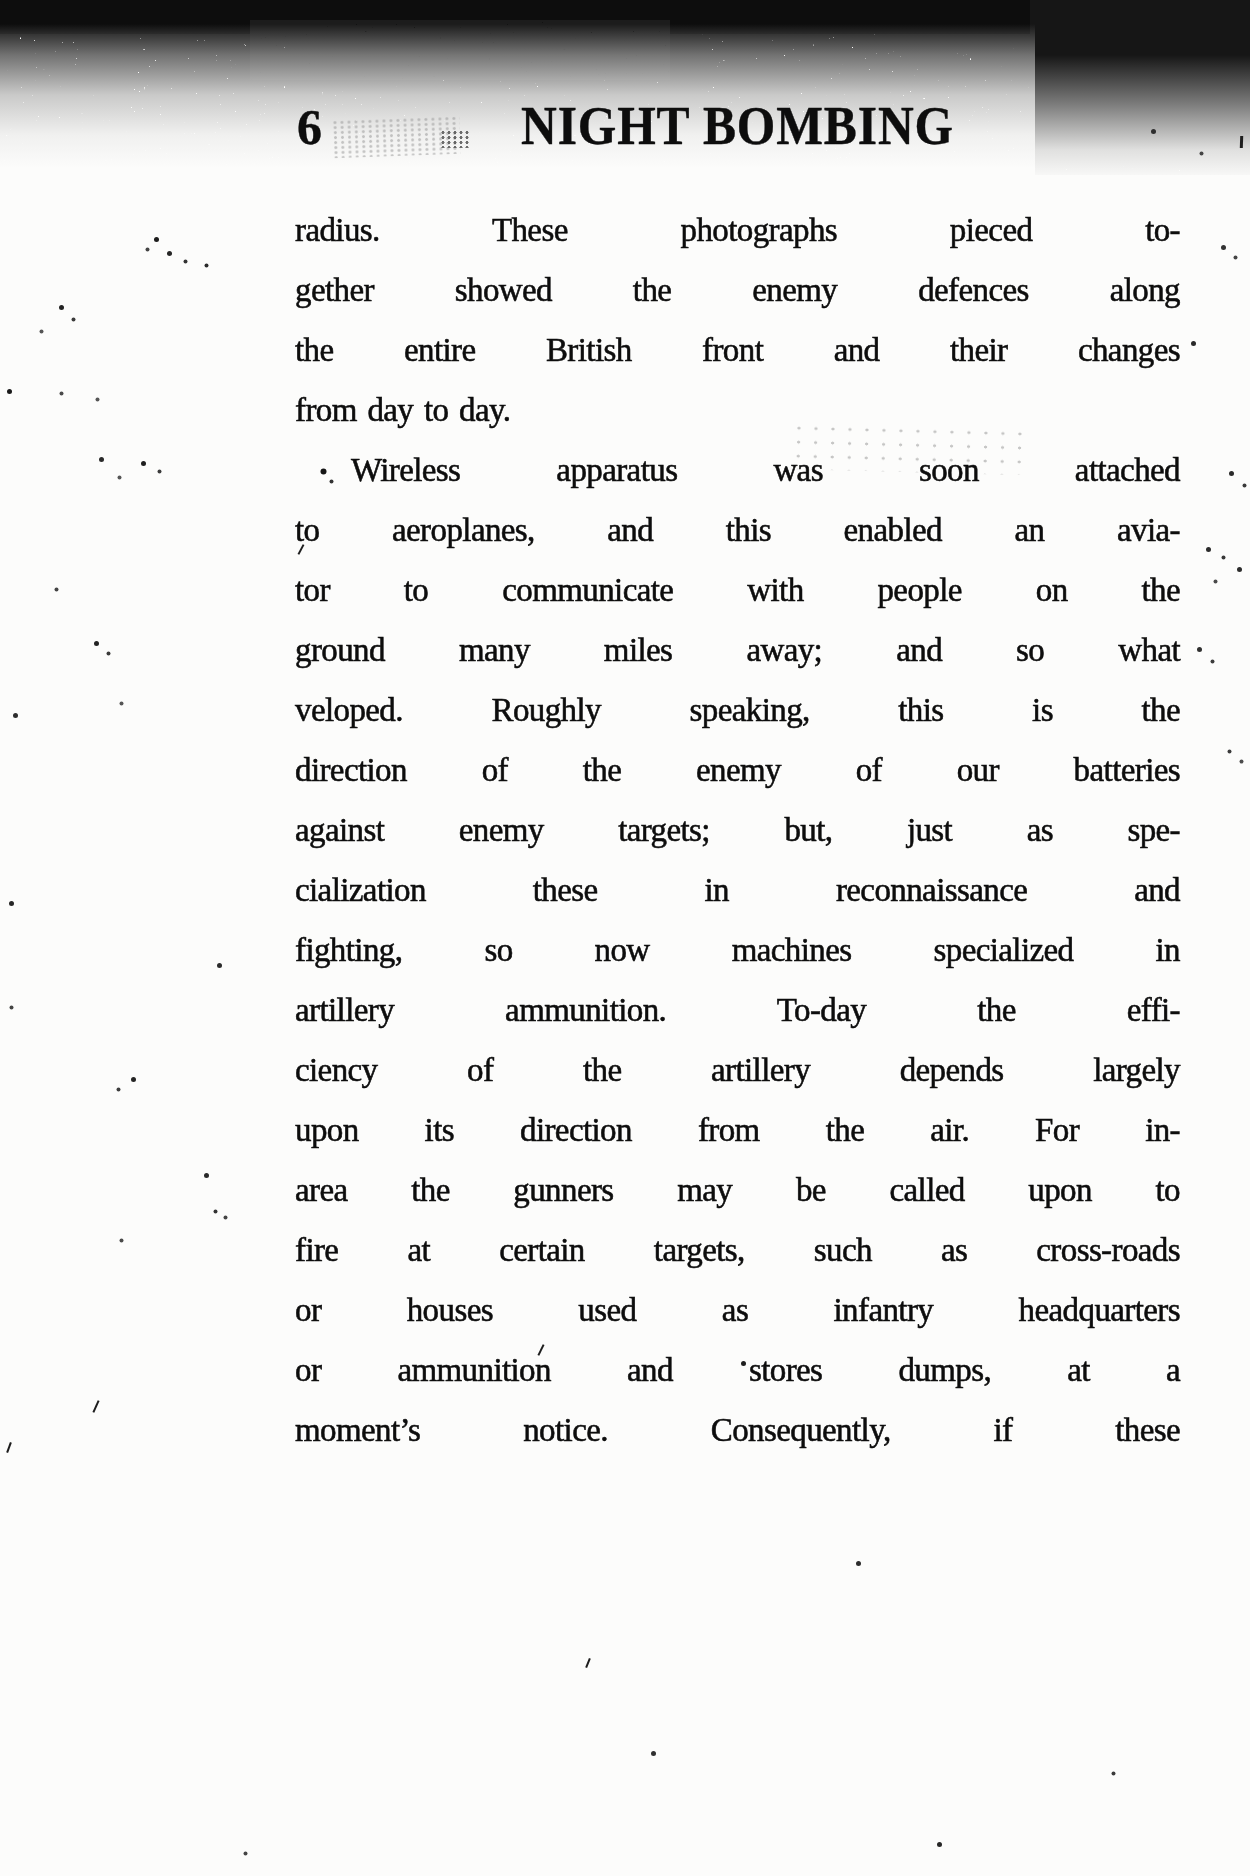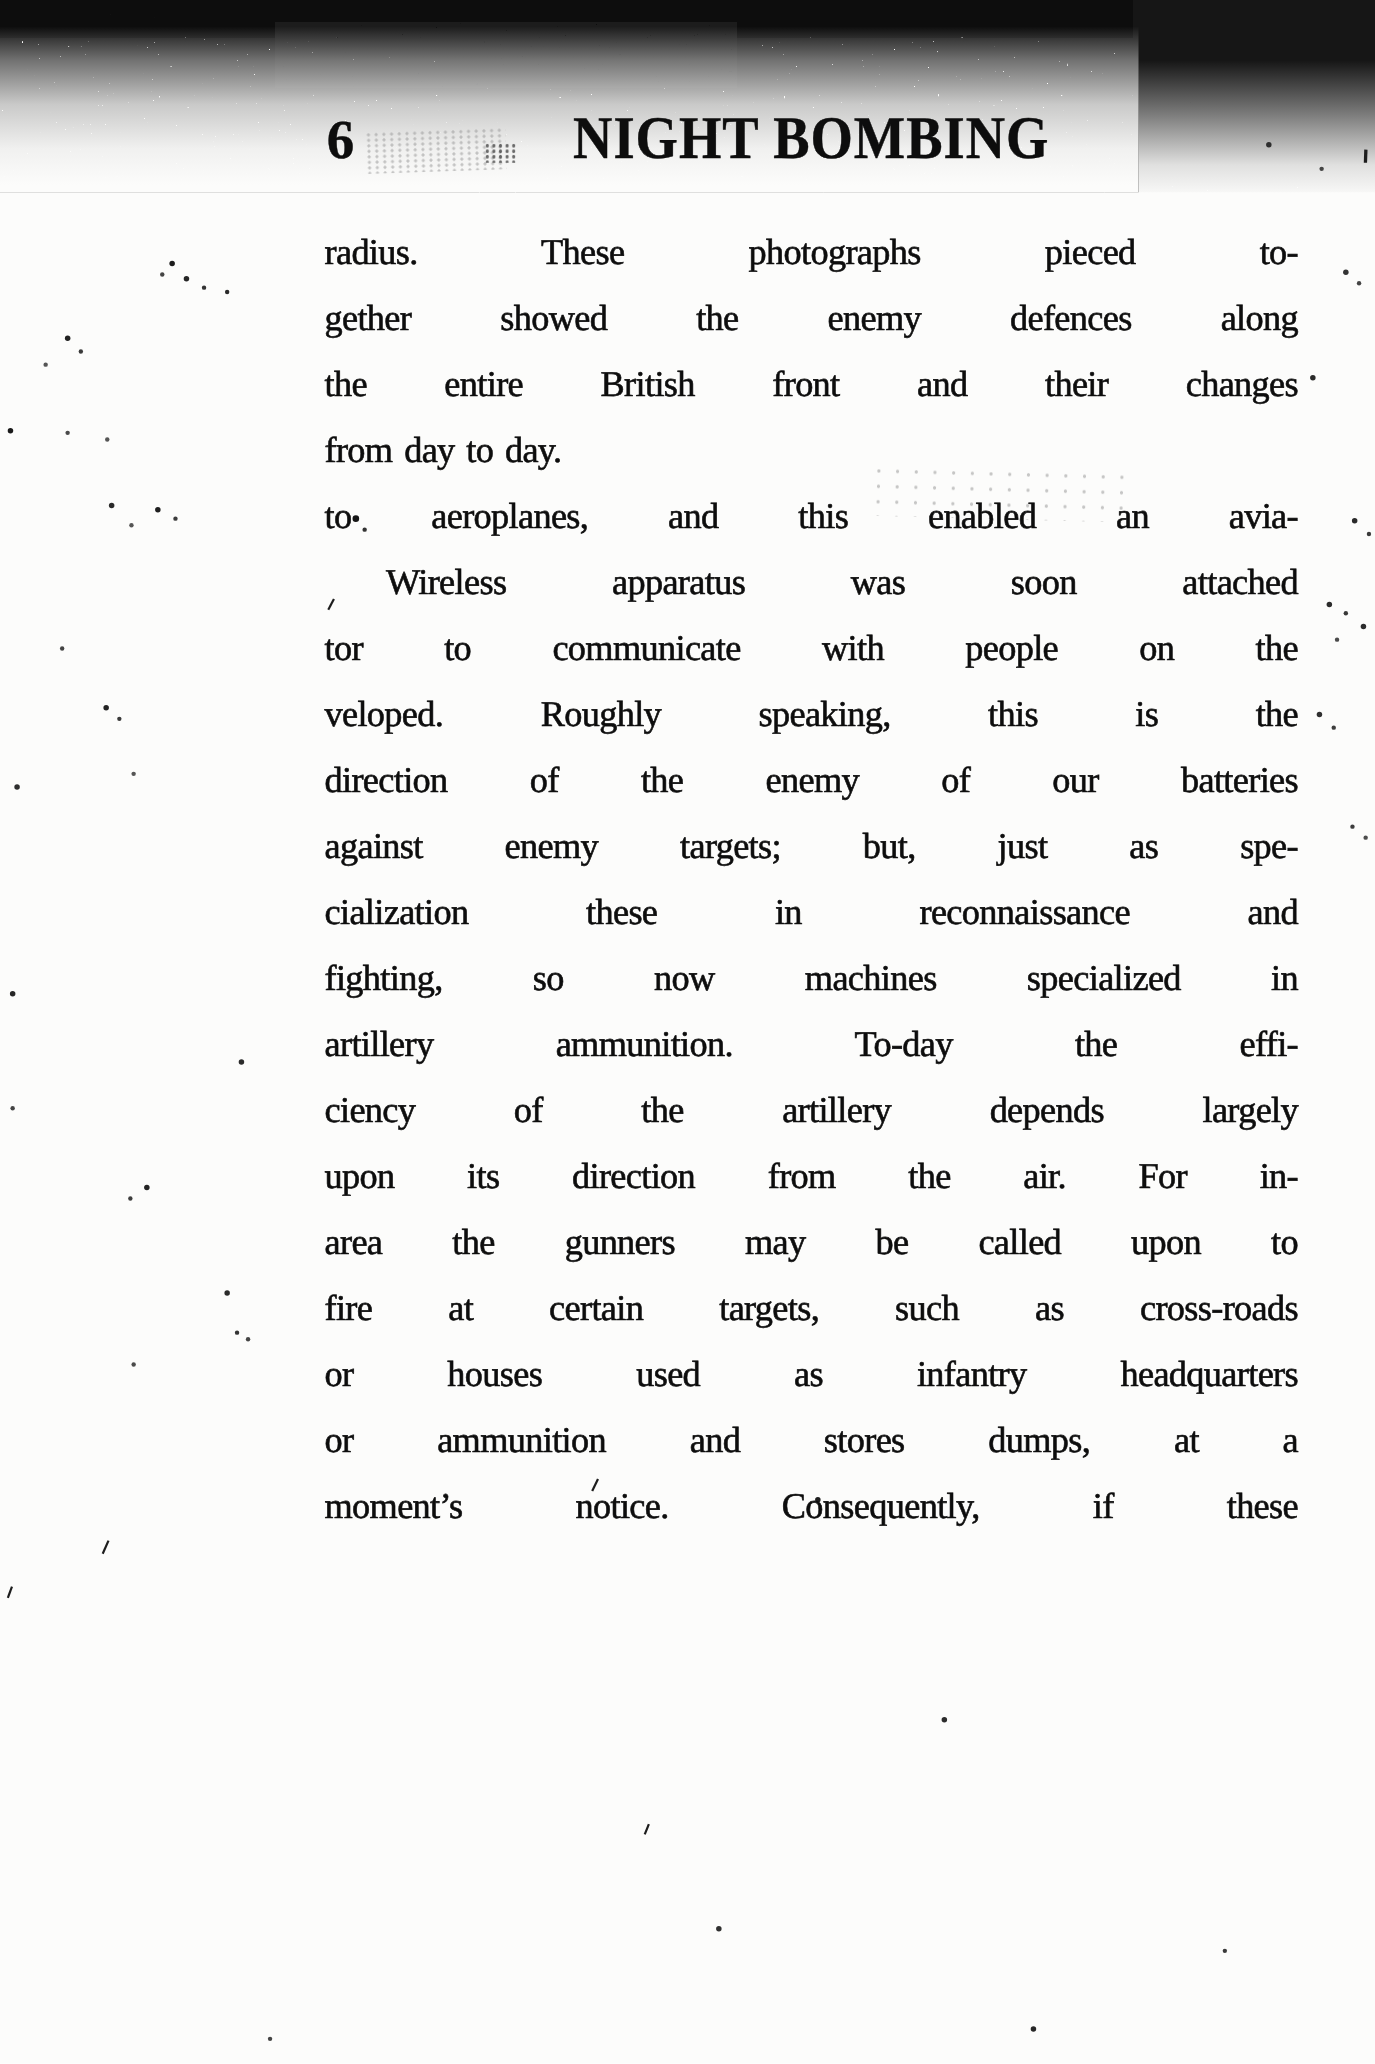--- a/index.html
+++ b/index.html
@@ -111,23 +111,24 @@
   <div class="tick t3"></div>
   <div class="tick t4"></div>
   <div class="tick t5"></div>
   <div class="tick t6"></div>
 
   <div class="bodytext">
     <div class="line">radius. These photographs pieced to-</div>
     <div class="line">gether showed the enemy defences along</div>
     <div class="line">the entire British front and their changes</div>
     <div class="line end">from day to day.</div>
+    <div class="line indent">Wireless apparatus was soon attached</div>
     <div class="line">to aeroplanes, and this enabled an avia-</div>
-    <div class="line indent">Wireless apparatus was soon attached</div>
     <div class="line">tor to communicate with people on the</div>
+    <div class="line">ground many miles away; and so what</div>
     <div class="line">veloped. Roughly speaking, this is the</div>
     <div class="line">direction of the enemy of our batteries</div>
     <div class="line">against enemy targets; but, just as spe-</div>
     <div class="line">cialization these in reconnaissance and</div>
     <div class="line">fighting, so now machines specialized in</div>
     <div class="line">artillery ammunition. To-day the effi-</div>
     <div class="line">ciency of the artillery depends largely</div>
     <div class="line">upon its direction from the air. For in-</div>
     <div class="line">area the gunners may be called upon to</div>
     <div class="line">fire at certain targets, such as cross-roads</div>

